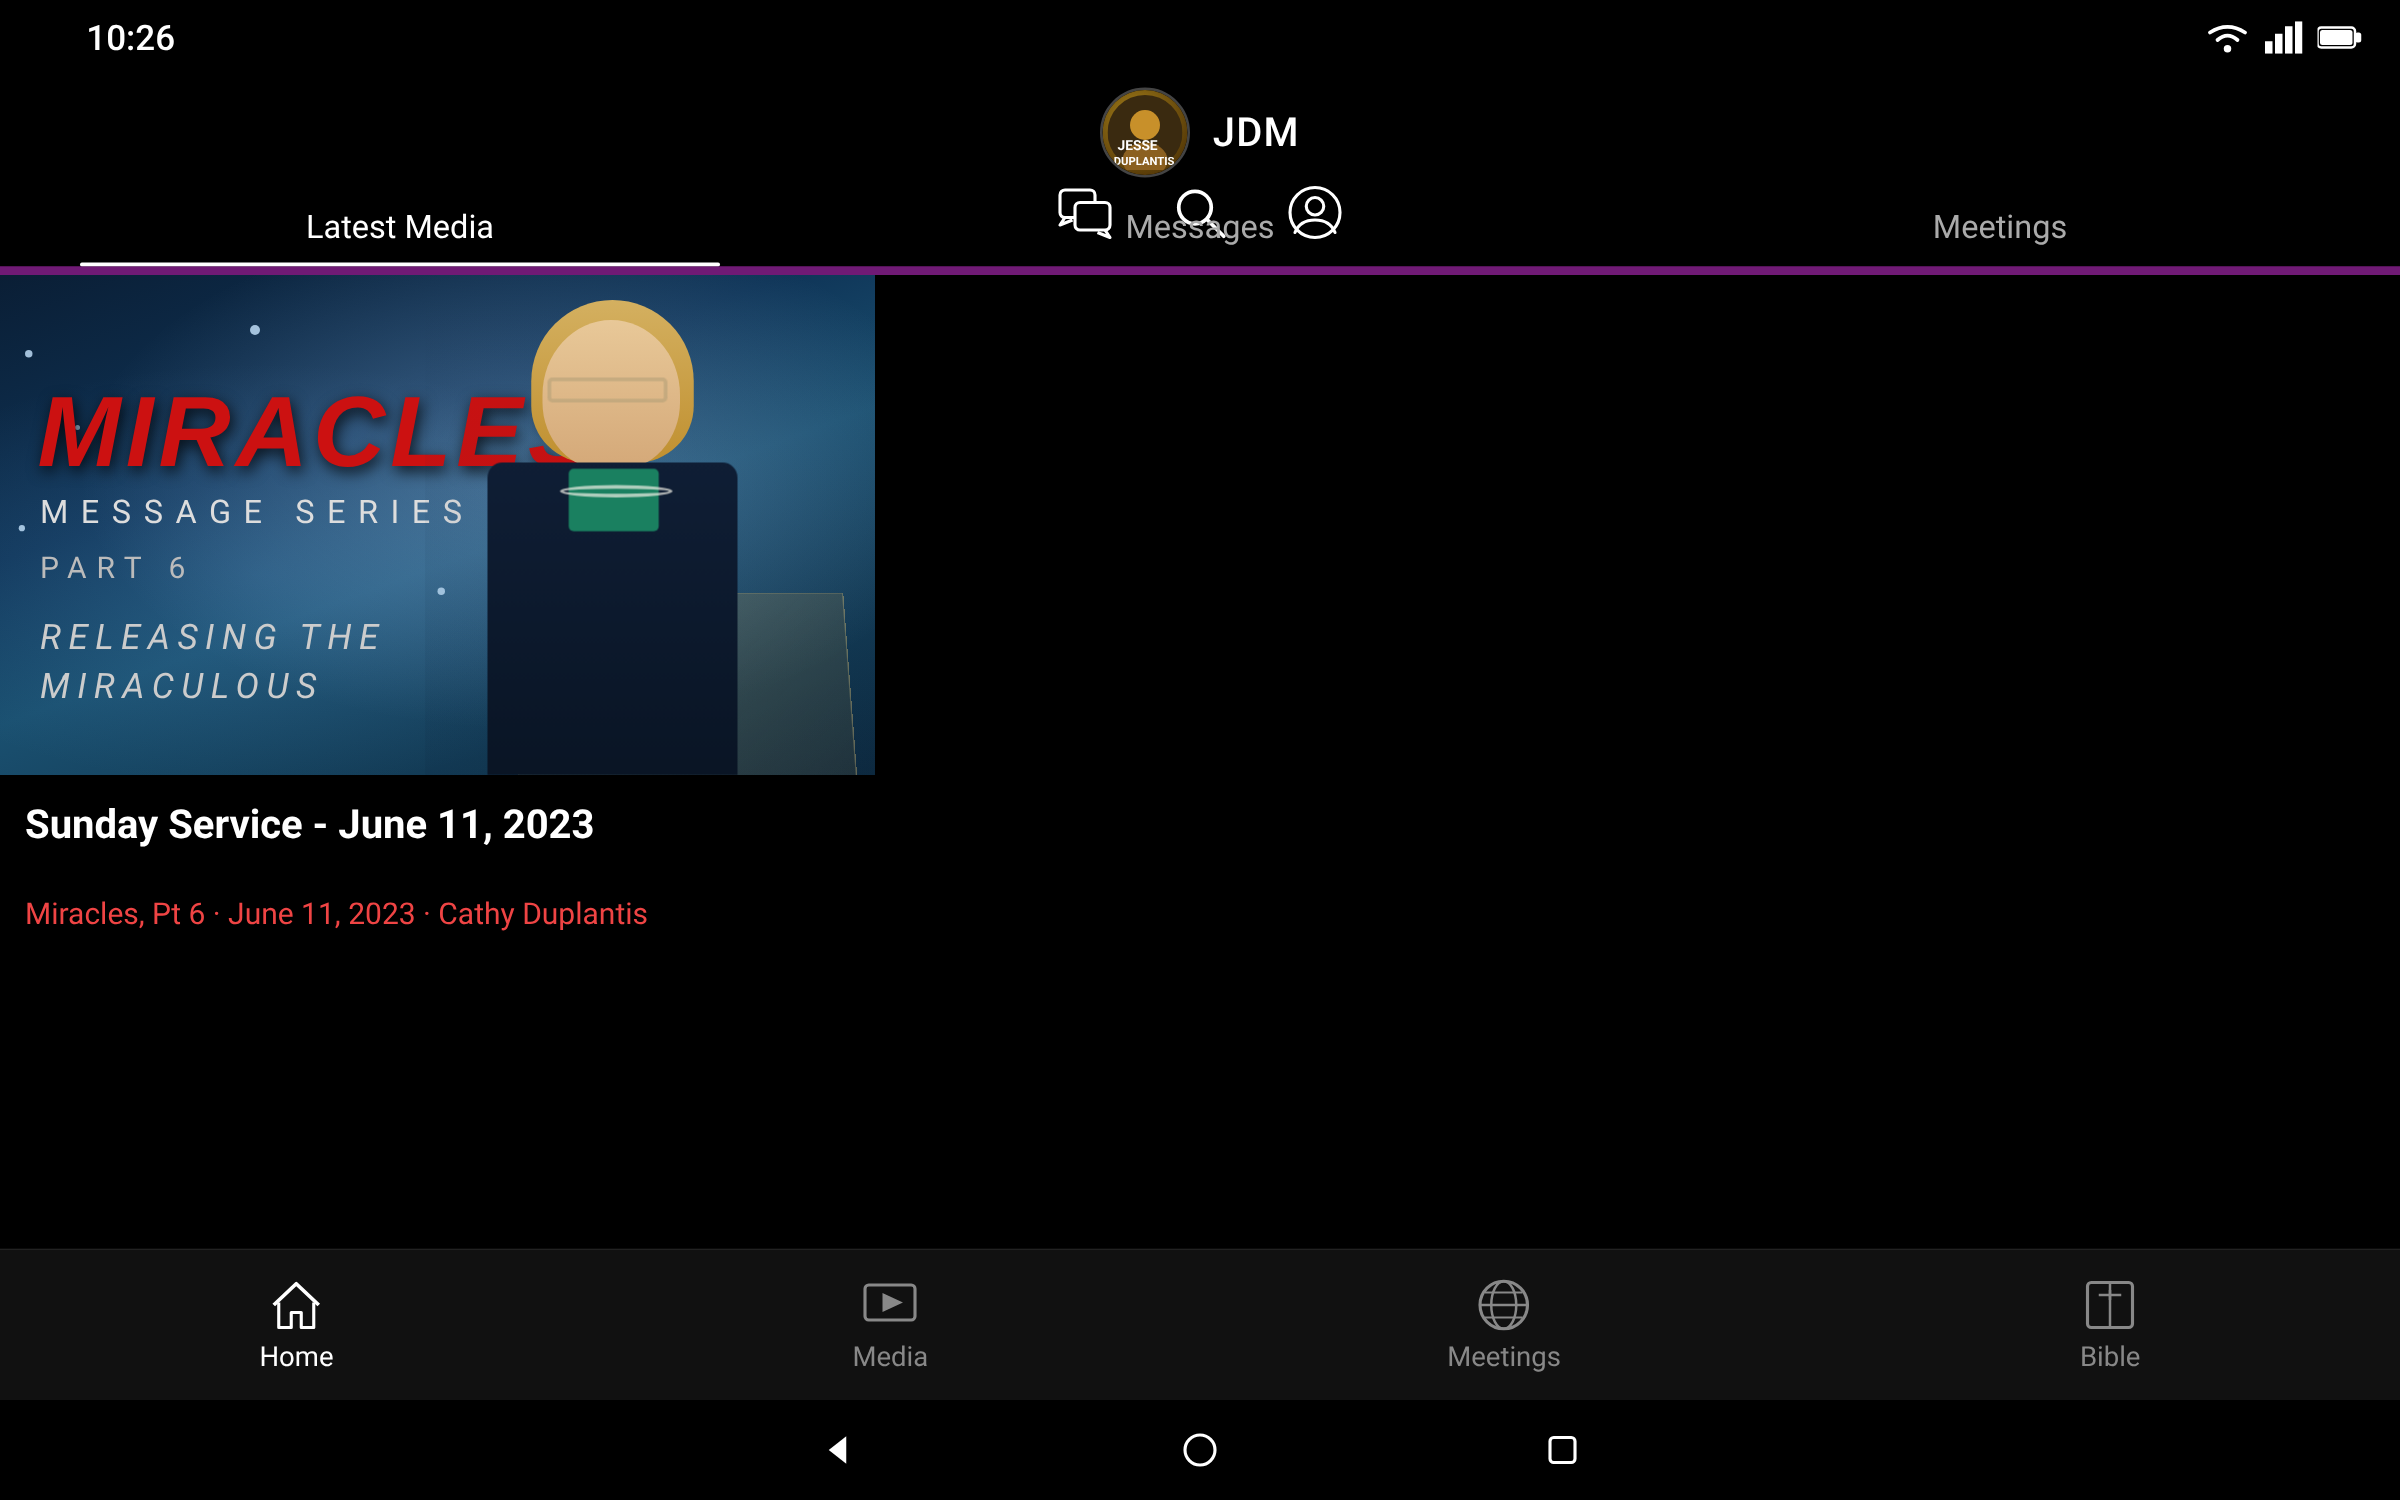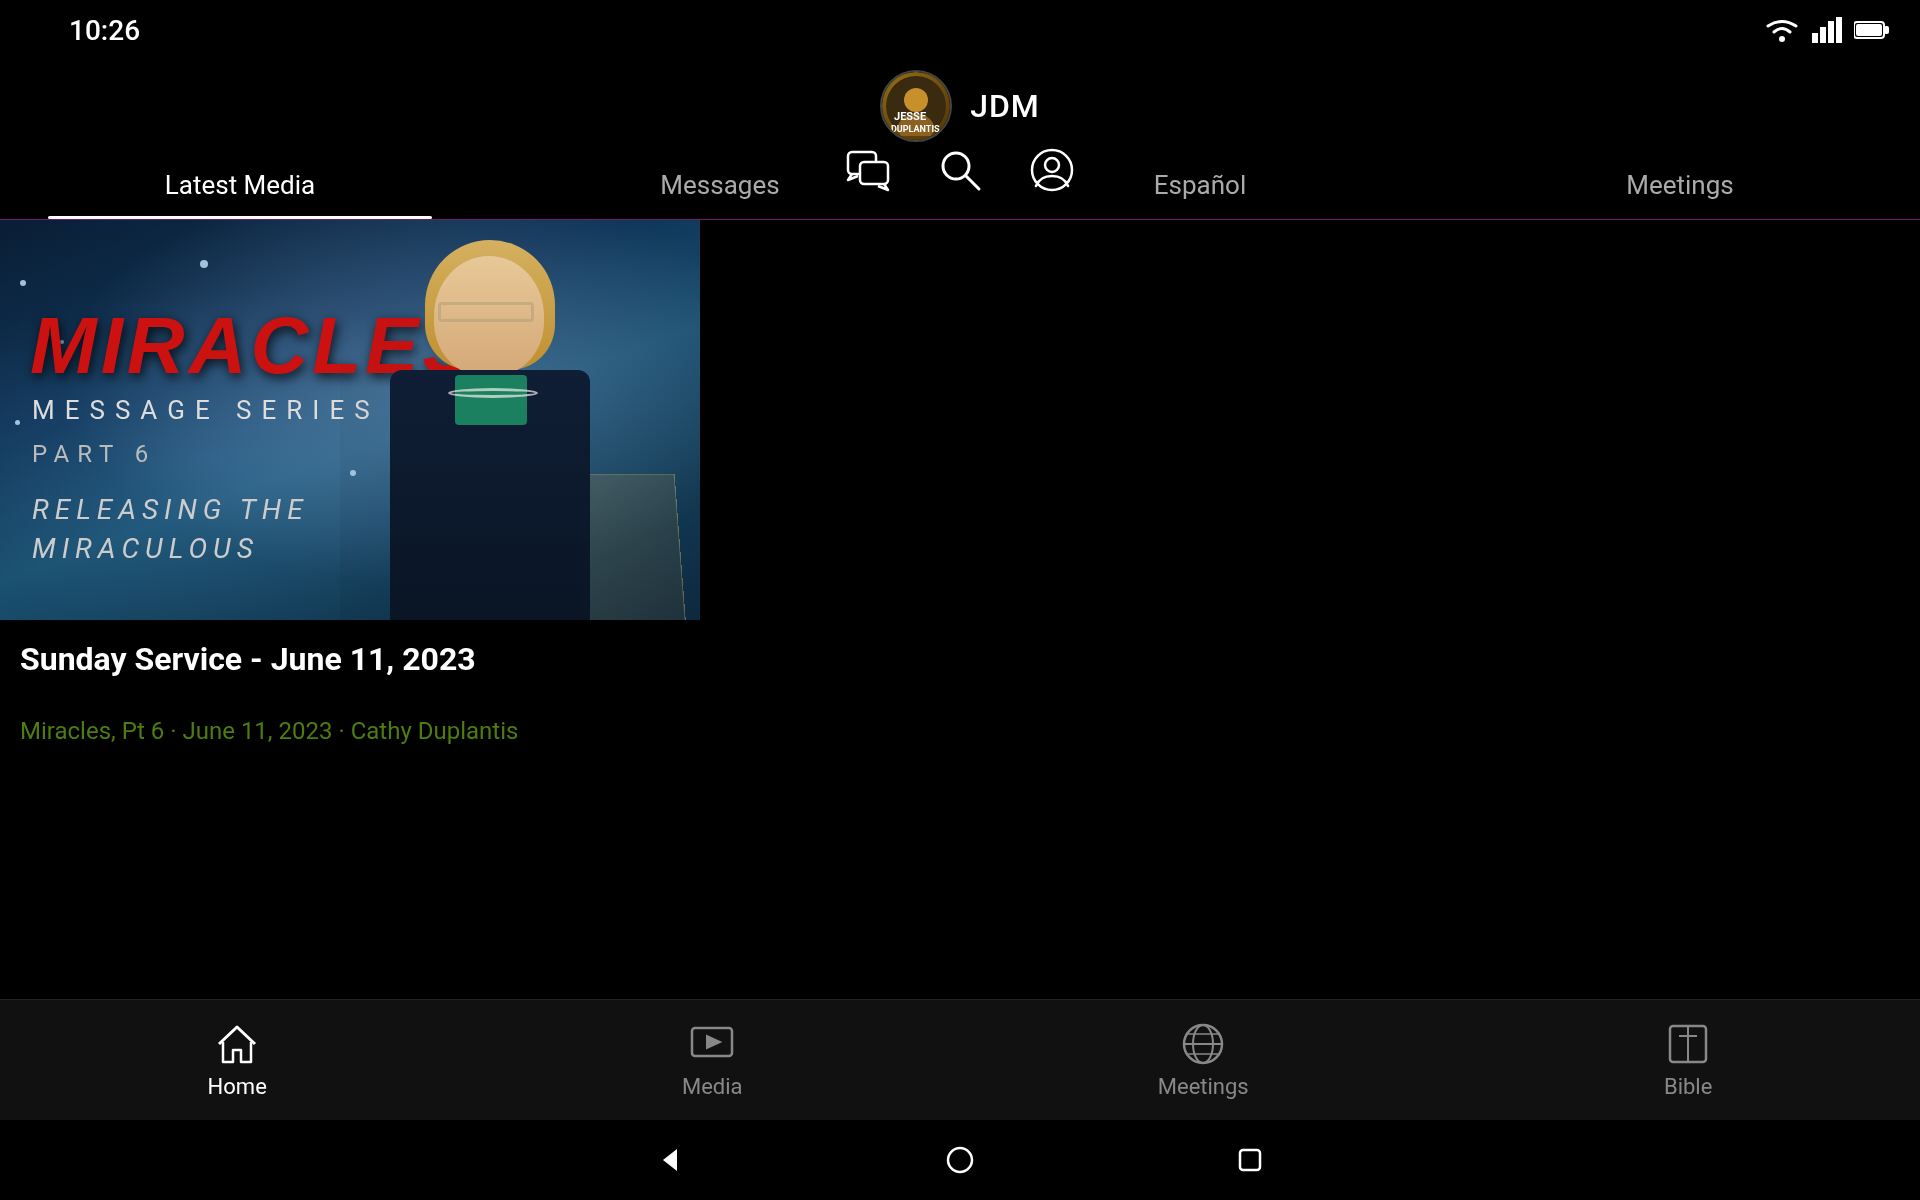--- a/index.html
+++ b/index.html
@@ -98,21 +98,21 @@
       cursor: pointer;
       padding: 6px;
       display: flex;
       align-items: center;
       justify-content: center;
     }
 
     
     .tabs {
       display: flex;
-      border-bottom: 1px solid #701a75;
+      border-bottom: 7px solid #701a75;
       background: #000;
       height: 70px;
     }
 
     .tab {
       flex: 1;
       display: flex;
       align-items: center;
       justify-content: center;
       font-size: 26px;
@@ -240,21 +240,21 @@
 
     .media-title {
       font-size: 32px;
       font-weight: 700;
       color: #fff;
       margin-bottom: 16px;
     }
 
     .media-subtitle {
       font-size: 24px;
-      color: #4d7c0f;
+      color: #ef4444;
       margin-top: 39px;
     }
 
     
     .bottom-nav {
       position: absolute;
       bottom: 80px;
       left: 0;
       right: 0;
       height: 121px;
@@ -405,23 +405,20 @@
 </div>
 
 <div class="tabs">
   <div class="tab active">
     <span>Latest Media</span>
   </div>
   <div class="tab">
     <span>Messages</span>
   </div>
   <div class="tab">
-    <span>Español</span>
-  </div>
-  <div class="tab">
     <span>Meetings</span>
   </div>
 </div>
 
 <div class="main-content">
   <div class="media-card">
 
     <div class="media-thumbnail">
       <div class="miracles-bg"></div>
 

